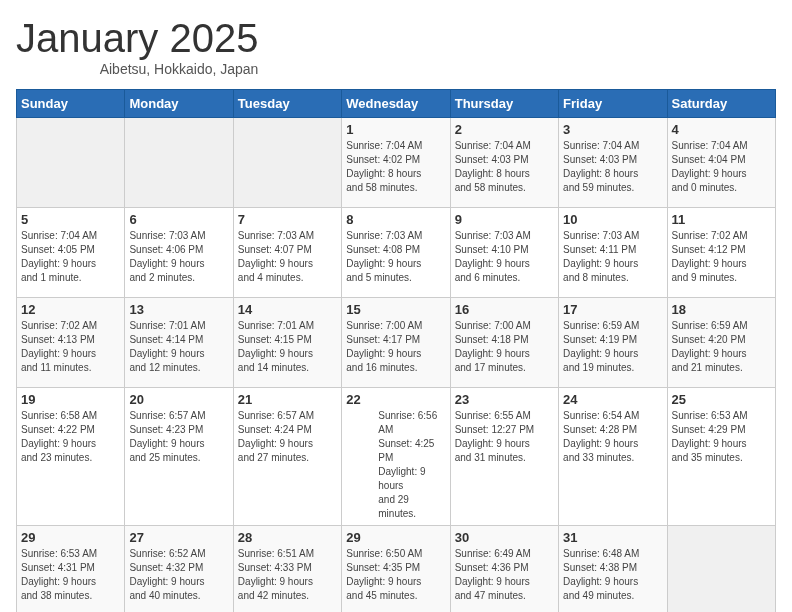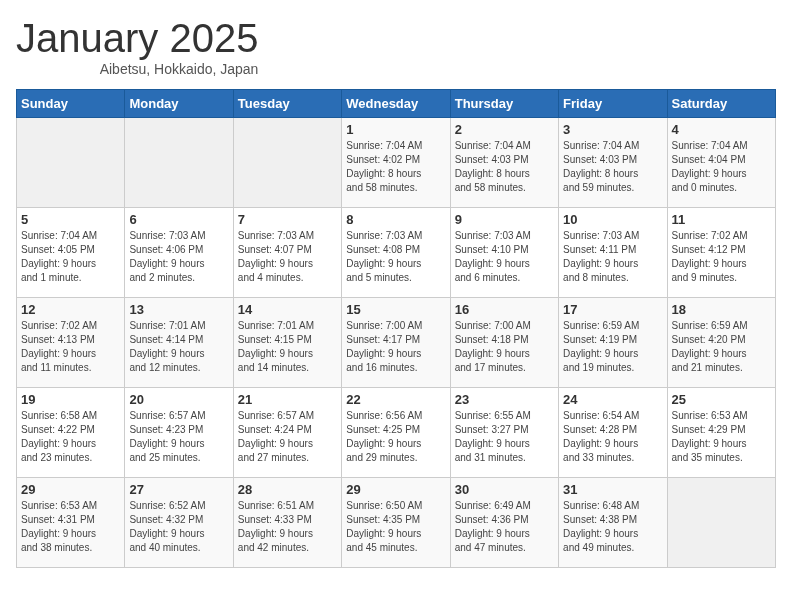--- a/index.html
+++ b/index.html
@@ -275,29 +275,29 @@
         </td>
         <td>
           <span class="day-number">21</span>
           <div class="day-info" style="white-space: pre-line;">Sunrise: 6:57 AM
 Sunset: 4:24 PM
 Daylight: 9 hours
 and 27 minutes.</div>
         </td>
         <td>
           <span class="day-number">22</span>
-          <div class="day-info" style="white-space: pre-line;">Sunrise: 6:56 AM
+          <div class="day-info" style="white-space: pre-line; margin-left: 32px;">Sunrise: 6:56 AM
 Sunset: 4:25 PM
 Daylight: 9 hours
 and 29 minutes.</div>
         </td>
         <td>
           <span class="day-number">23</span>
           <div class="day-info" style="white-space: pre-line;">Sunrise: 6:55 AM
-Sunset: 3:27 PM
+Sunset: 12:27 PM
 Daylight: 9 hours
 and 31 minutes.</div>
         </td>
         <td>
           <span class="day-number">24</span>
           <div class="day-info" style="white-space: pre-line;">Sunrise: 6:54 AM
 Sunset: 4:28 PM
 Daylight: 9 hours
 and 33 minutes.</div>
         </td>

